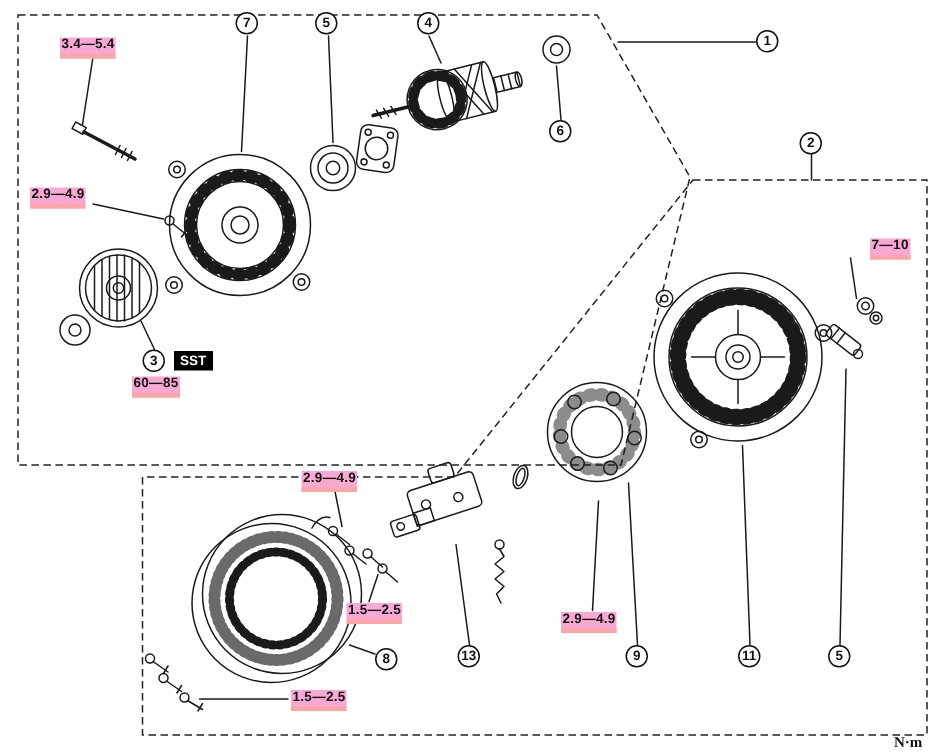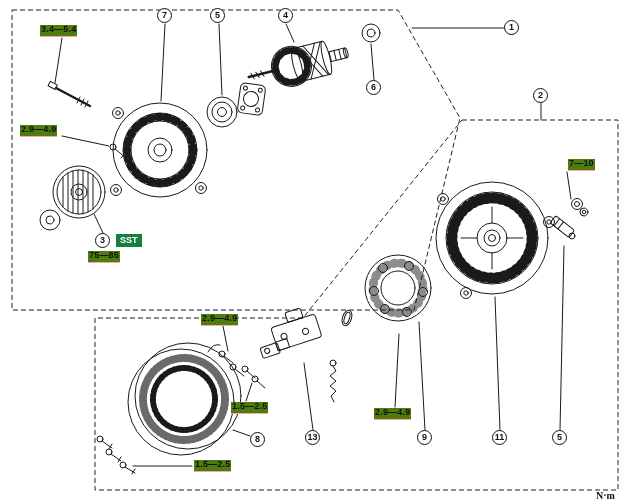--- a/index.html
+++ b/index.html
@@ -5,23 +5,23 @@
   html,body{margin:0;padding:0;background:#fff;}
   .stage{position:relative;width:626px;height:504px;background:#fff;
          font-family:"Liberation Sans",sans-serif;overflow:hidden;}
   .stage svg{position:absolute;left:0;top:0;}
   .ln{fill:none;stroke:#1a1a1a;stroke-width:1;stroke-linecap:round;stroke-linejoin:round;}
   .thk{stroke-width:2.4;}
   .dash{fill:none;stroke:#222;stroke-width:1;stroke-dasharray:5 3;}
   .callout{position:absolute;width:15px;height:15px;border:1.4px solid #111;border-radius:50%;
            background:#fff;display:flex;align-items:center;justify-content:center;
            font-size:9px;font-weight:bold;color:#111;box-sizing:border-box;line-height:1;z-index:3;}
-  .tq{position:absolute;font-size:9px;font-weight:bold;color:#111;border-bottom:1px solid #fca5a5;
-      background:#4d7c0f;padding:0 1px 1px 1px;line-height:1.1;letter-spacing:.2px;z-index:3;white-space:nowrap;}
-  .sst{position:absolute;background:#15803d;color:#fff;font-size:9px;font-weight:bold;
+  .tq{position:absolute;font-size:9px;font-weight:bold;color:#111;border-bottom:3px solid #fca5a5;
+      background:#f9a8d4;padding:0 1px 1px 1px;line-height:1.1;letter-spacing:.2px;z-index:3;white-space:nowrap;}
+  .sst{position:absolute;background:#000000;color:#fff;font-size:9px;font-weight:bold;
        padding:2px 4px;line-height:1;z-index:3;}
   .unit{position:absolute;font-size:10px;font-weight:bold;color:#111;z-index:3;font-family:Liberation Serif, serif;}
 </style>
 </head>
 <body>
 
 <div class="stage">
 
   <svg width="626" height="504" viewBox="0 0 626 504">
 
@@ -281,22 +281,22 @@
     </div>
   <div class="callout" style="left:492px;top:430px">
       <span>11</span>
     </div>
   <div class="callout" style="left:552px;top:430px">
       <span>5</span>
     </div>
 
   <div class="tq" style="left:40px;top:25px">3.4—5.4</div>
   <div class="tq" style="left:20px;top:125px">2.9—4.9</div>
-  <div class="tq" style="left:88px;top:251px">75—85</div>
-  <div class="tq" style="left:568px;top:159px">7—10</div>
+  <div class="tq" style="left:88px;top:251px">60—85</div>
+  <div class="tq" style="left:580px;top:159px">7—10</div>
   <div class="tq" style="left:231px;top:402px">1.5—2.5</div>
   <div class="tq" style="left:194px;top:460px">1.5—2.5</div>
   <div class="tq" style="left:201px;top:314px">2.9—4.9</div>
   <div class="tq" style="left:374px;top:408px">2.9—4.9</div>
 
   <div class="sst" style="left:116px;top:234px">SST</div>
 
   <div class="unit" style="left:596px;top:490px">N·m</div>
 
 </div>

